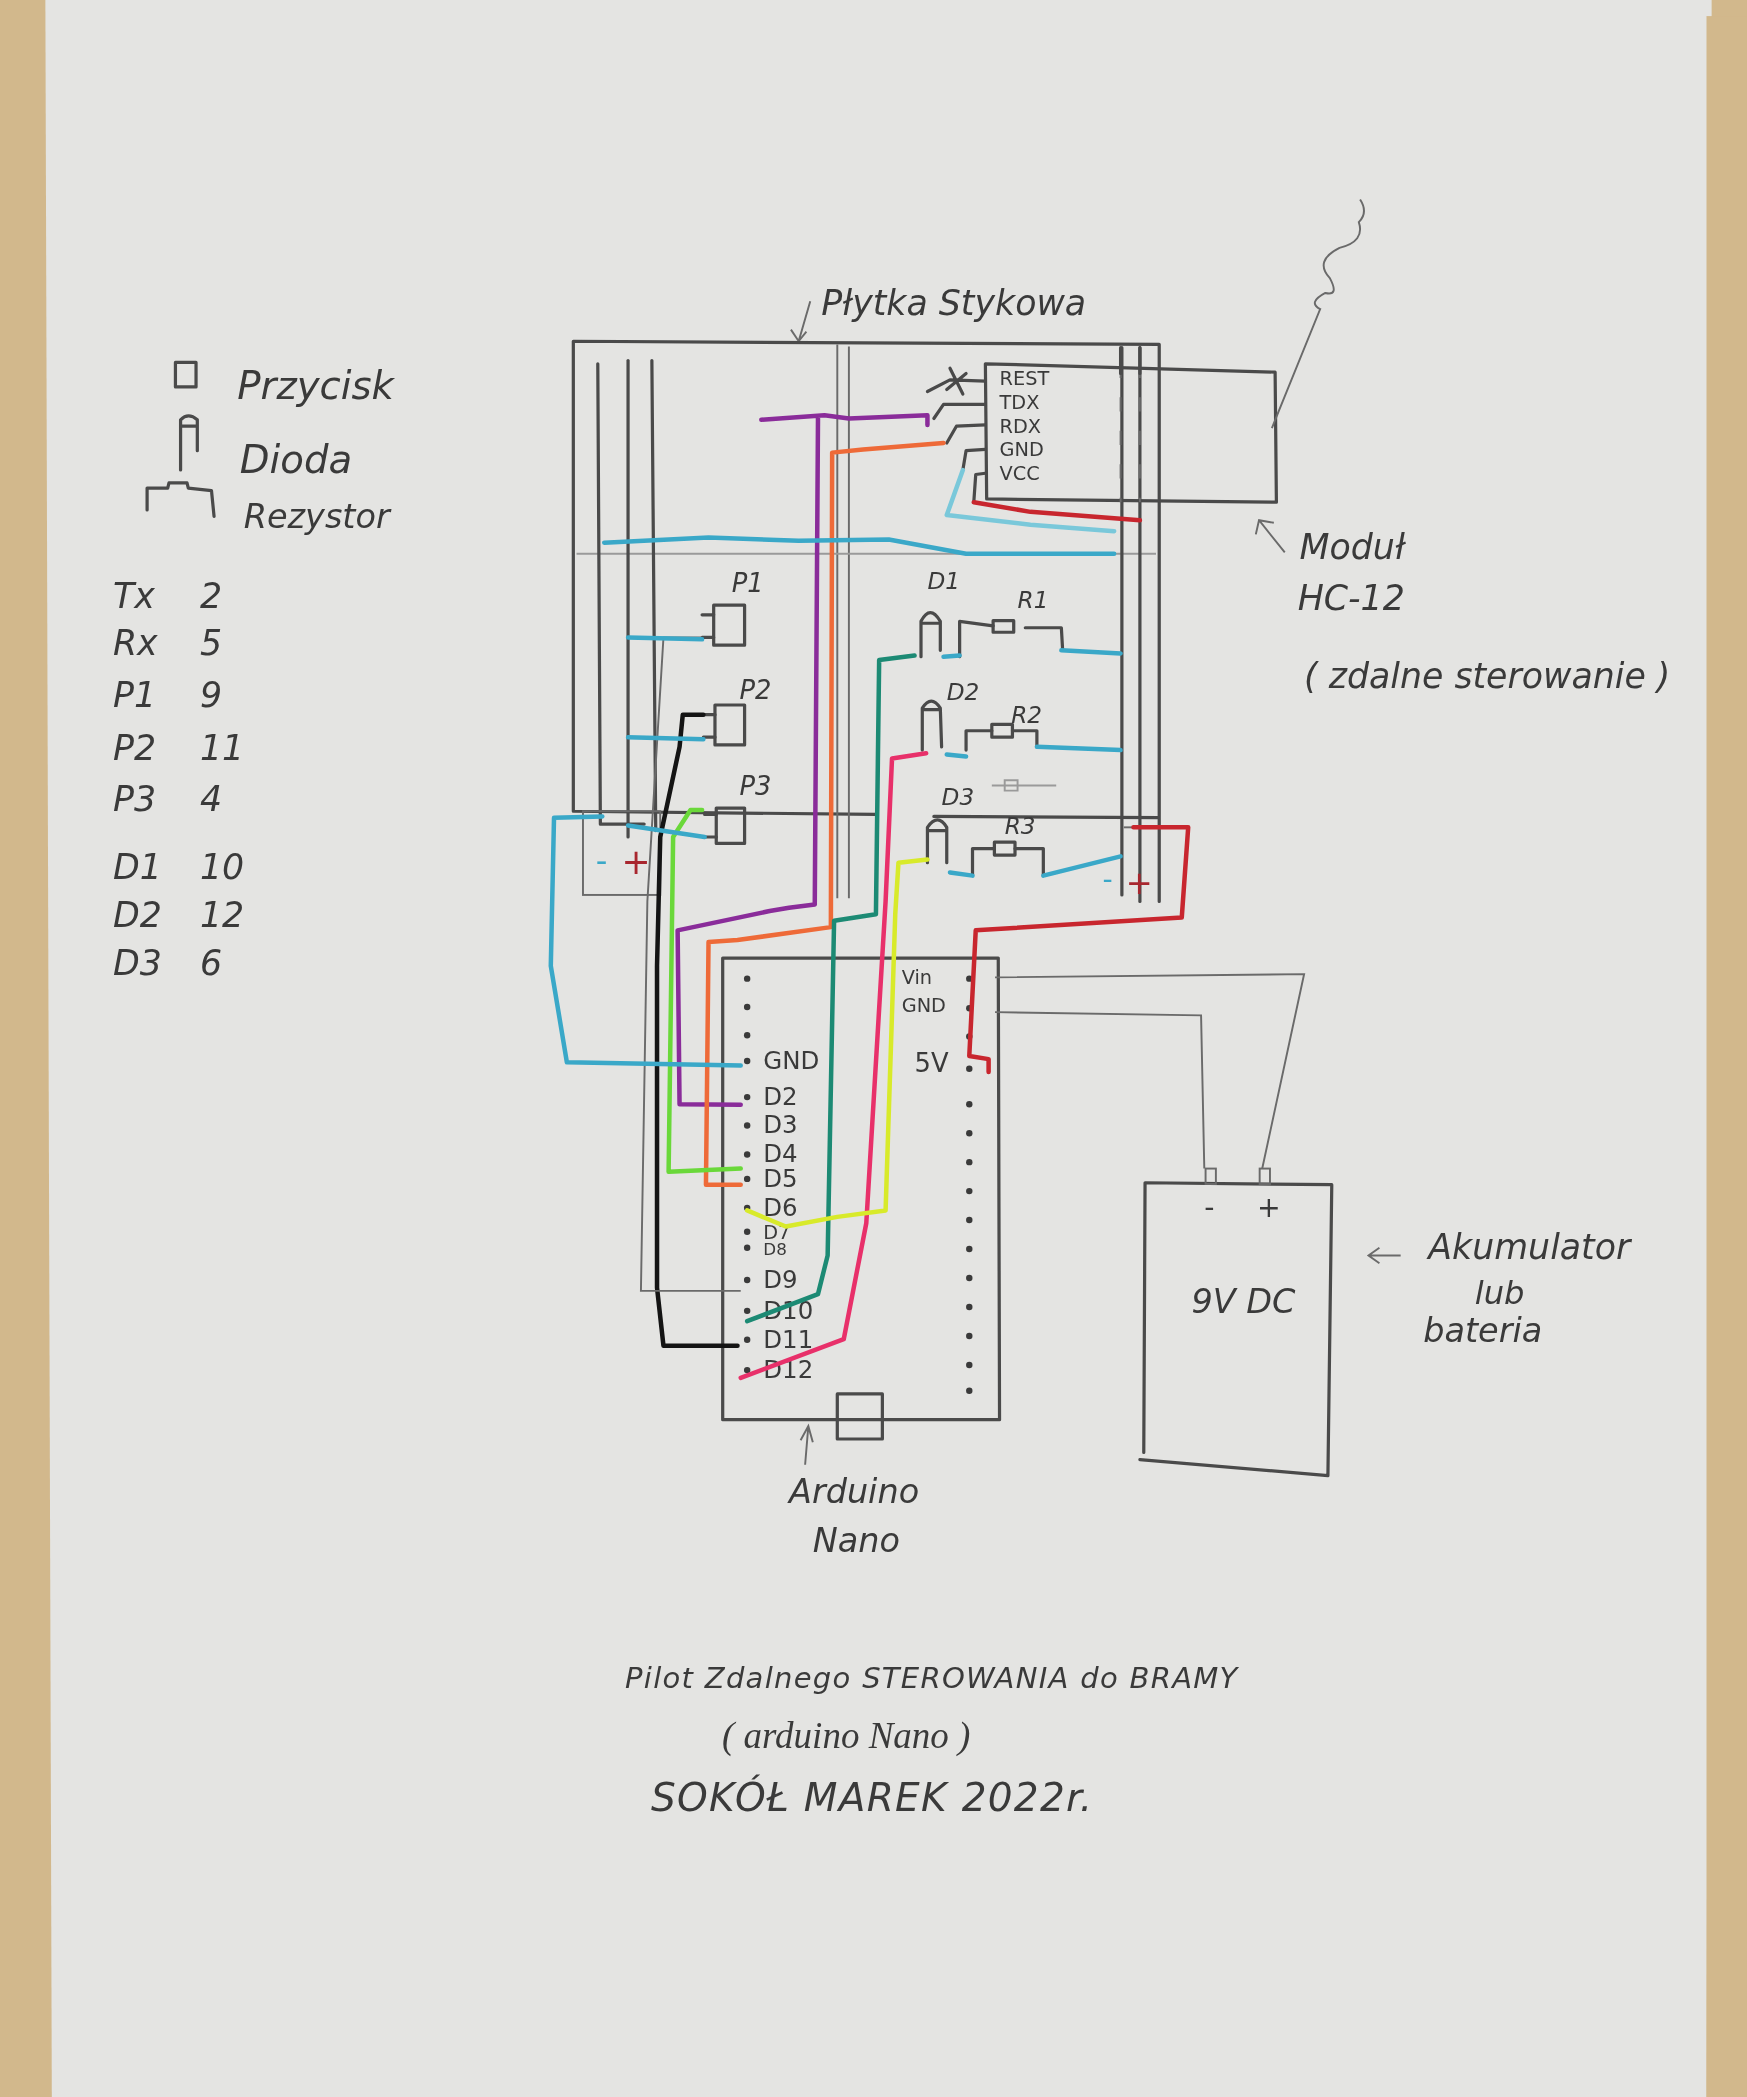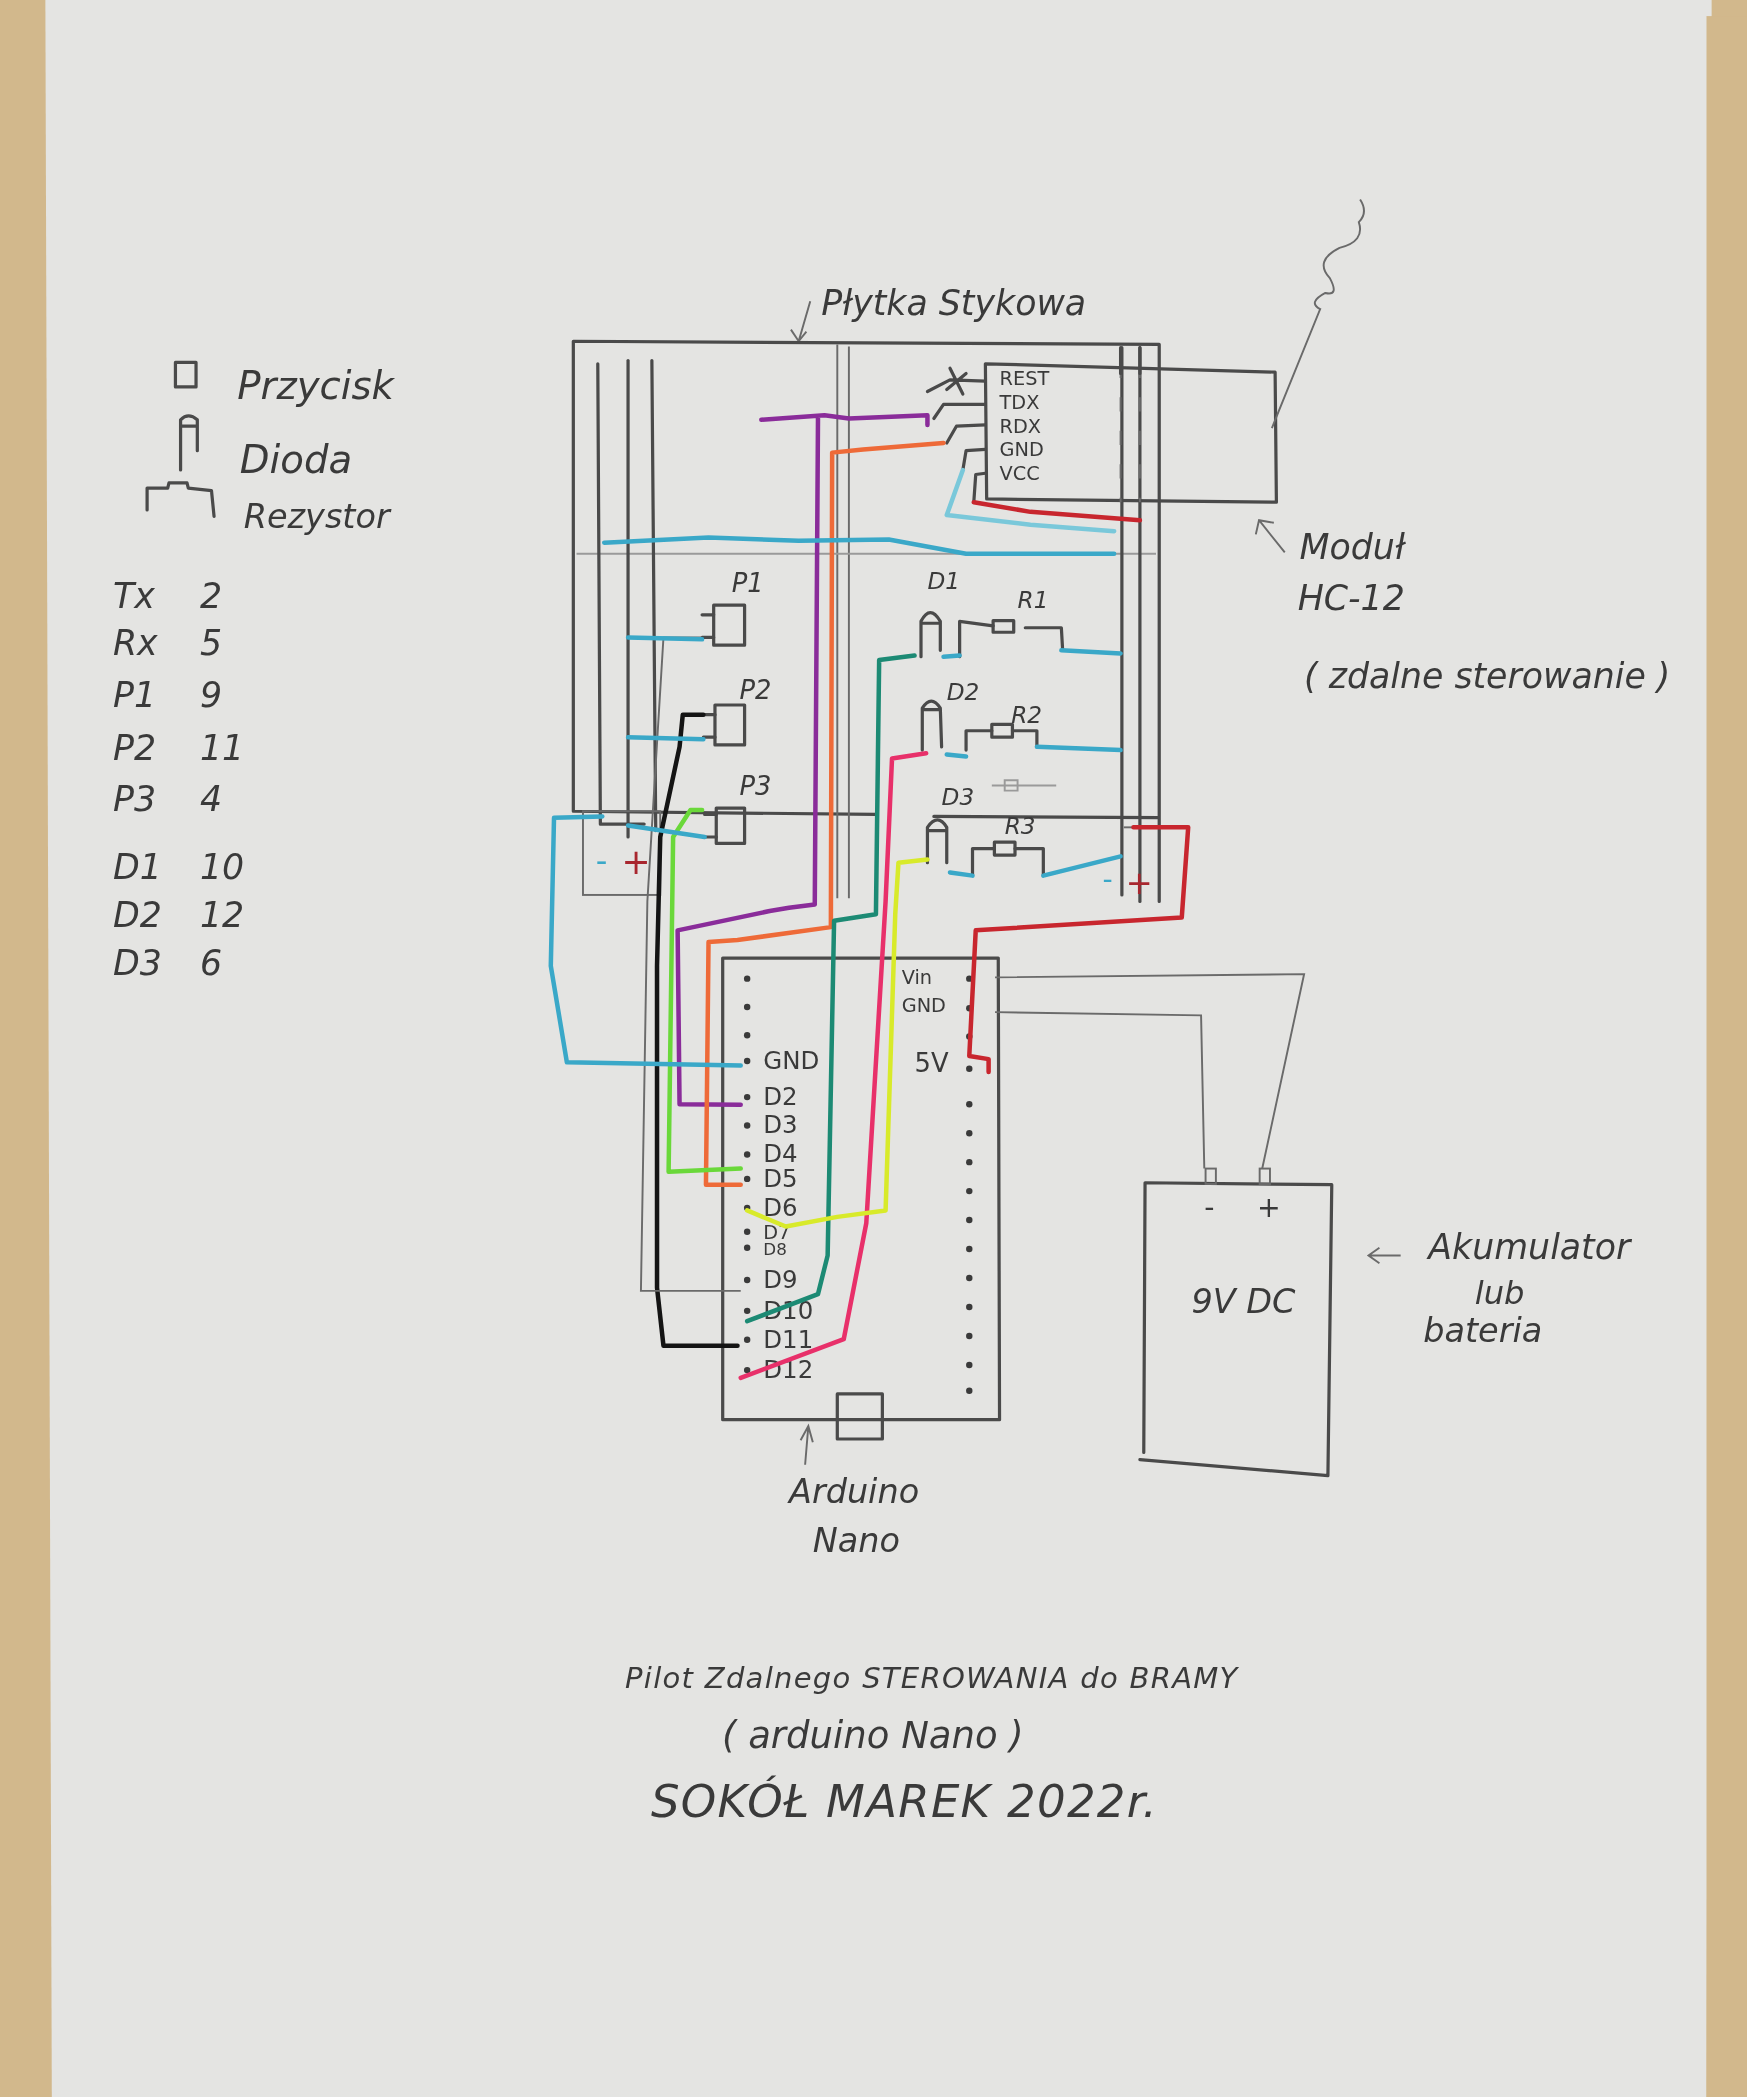--- a/index.html
+++ b/index.html
@@ -251,16 +251,16 @@
     <path class="wire" stroke="#3aa8c8" d="M1465,1020 L1490,1018" stroke-width="5"></path>
     <path class="wire" stroke="#3aa8c8" d="M1470,1172 L1500,1175" stroke-width="5"></path>
     <path class="wire" stroke="#3aa8c8" d="M1475,1355 L1510,1360" stroke-width="5"></path>
 
     <path class="wire" stroke="#c8262e" d="M1760,1285 L1845,1285 L1835,1425 L1515,1445 L1505,1640 L1535,1645 L1535,1665"></path>
   </g>
 </svg>
 
 <div style="position:absolute; left:625px; top:1661px; width:837px; font-family:'DejaVu Sans', sans-serif; font-style:italic; color:#3a3a3a;">
   <div style="font-size:29px; letter-spacing:1.3px;">Pilot Zdalnego STEROWANIA do BRAMY</div>
-  <div style="font-size:37px; margin-left:97px; margin-top:19.3px;">( arduino Nano )</div>
-  <div style="font-size:45px; margin-left:26px; margin-top:18px; letter-spacing:1.3px;">SOKÓŁ MAREK 2022r.</div>
+  <div style="font-size:37px; margin-left:97px; margin-top:19.3px;font-family:Liberation Serif, serif;">( arduino Nano )</div>
+  <div style="font-size:39px; margin-left:26px; margin-top:18px; letter-spacing:1.3px;">SOKÓŁ MAREK 2022r.</div>
 </div>
 
 
 </body></html>

